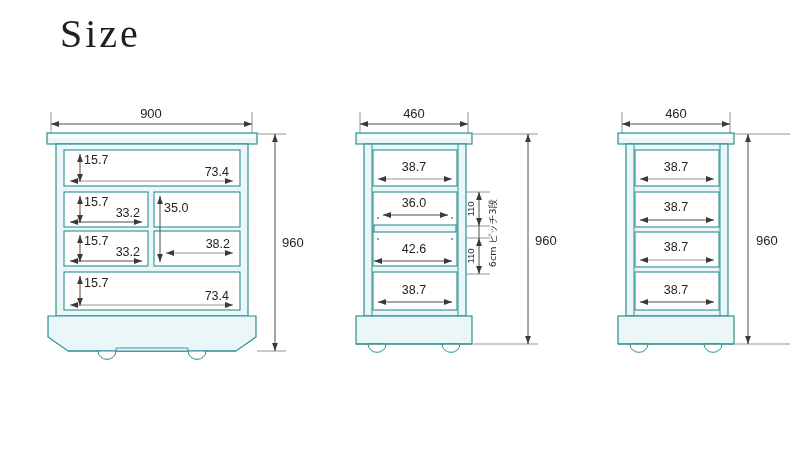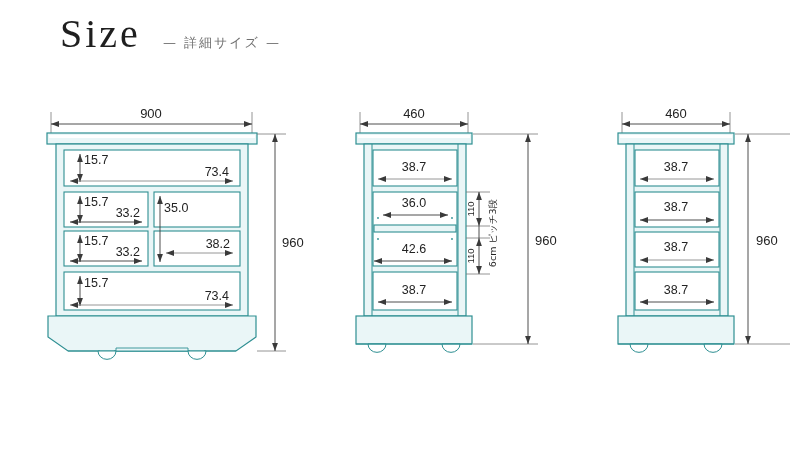--- a/index.html
+++ b/index.html
@@ -51,21 +51,20 @@
     fill:#232323;
   }
 </style>
 </head>
 <body>
 
 <div class="stage">
 
   <div class="header">
     <div class="title">Size</div>
-    <div class="subtitle">— 詳細サイズ —</div>
   </div>
 
   <svg width="290" height="280" viewBox="0 0 290 280" style="position:absolute;left:30px;top:98px;">
     <defs>
       <marker id="ah" markerWidth="9" markerHeight="9" refX="8" refY="3.2" orient="auto" markerUnits="userSpaceOnUse">
         <path d="M0,0.3 L8,3.2 L0,6.1 z" fill="#3a3a3a"></path>
       </marker>
       <marker id="ah2" markerWidth="9" markerHeight="9" refX="1" refY="3.2" orient="auto" markerUnits="userSpaceOnUse">
         <path d="M9,0.3 L1,3.2 L9,6.1 z" fill="#3a3a3a"></path>
       </marker>

